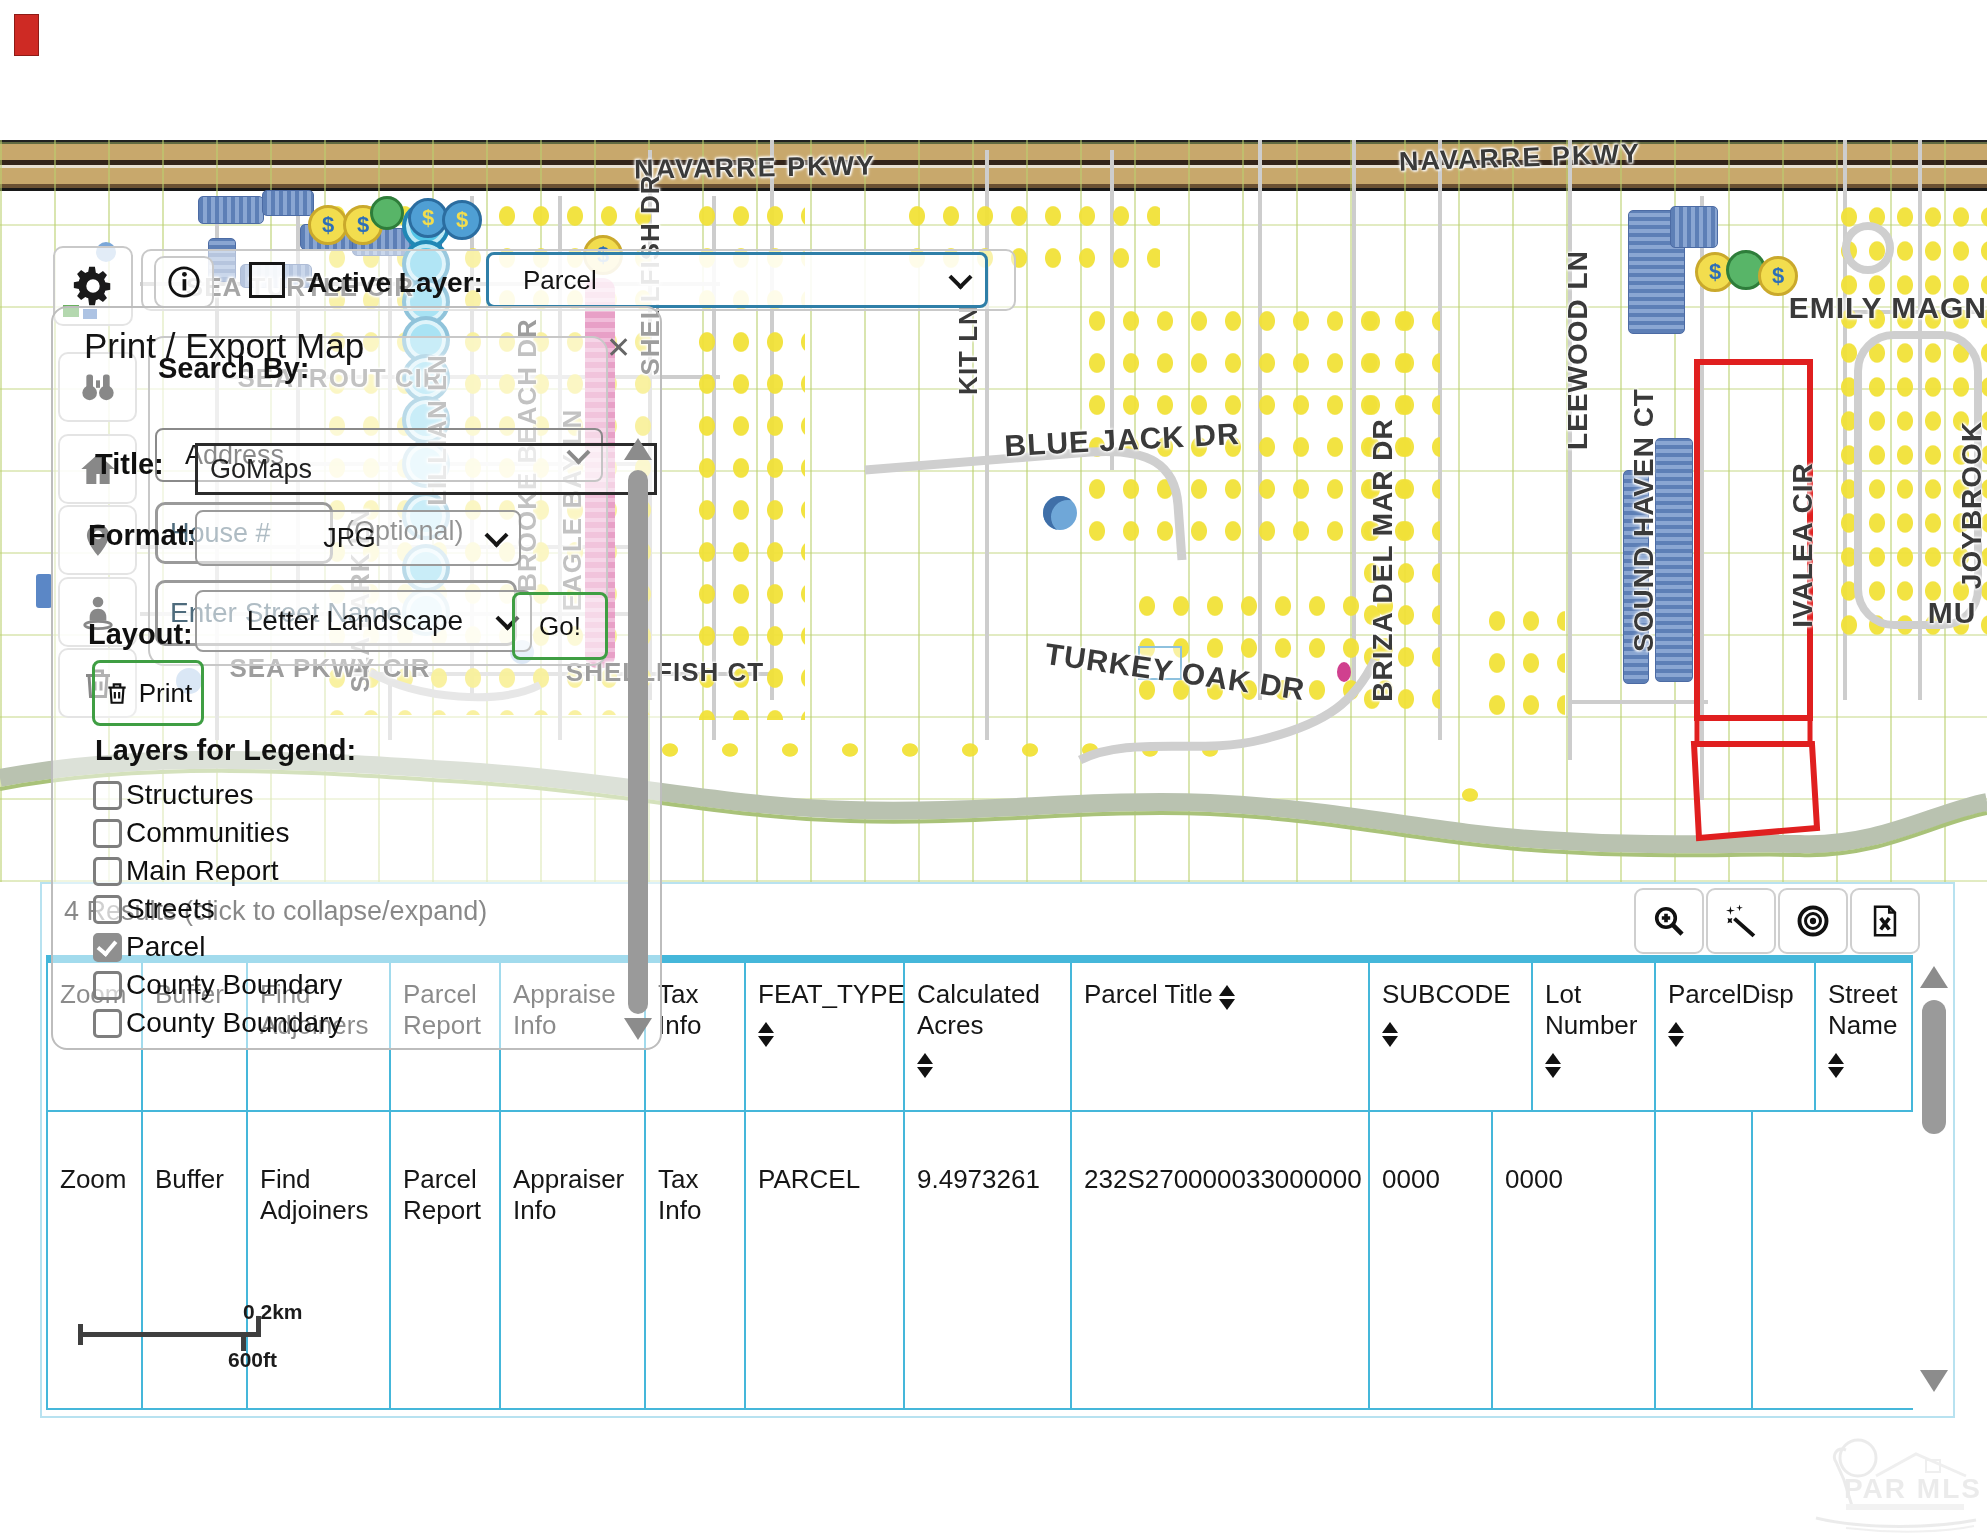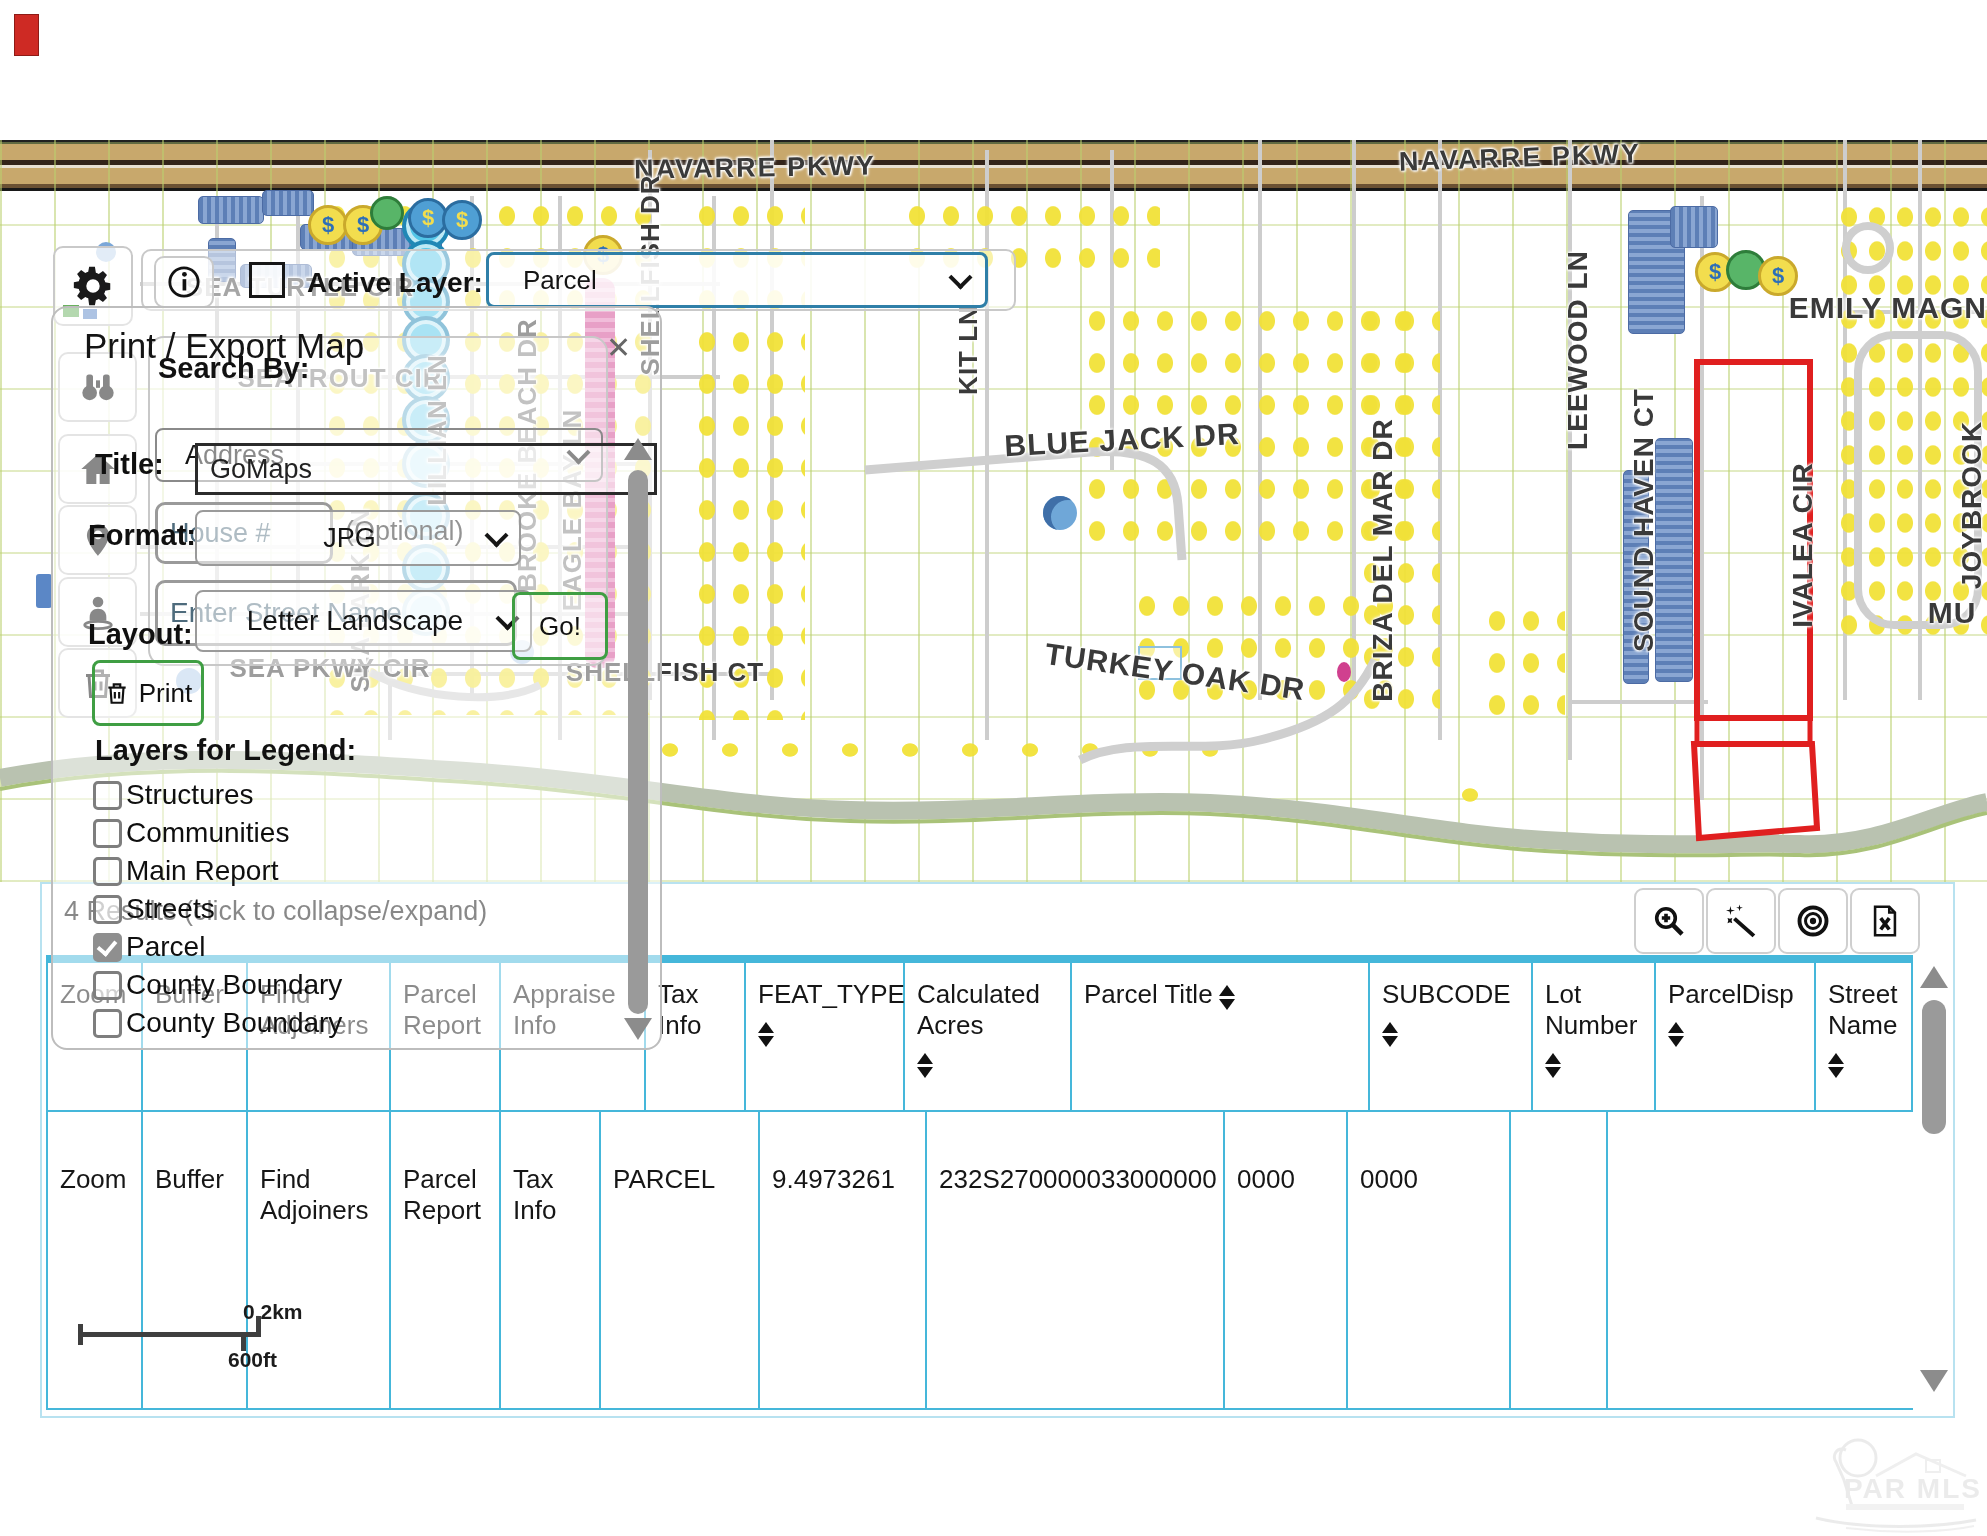--- a/index.html
+++ b/index.html
@@ -423,20 +423,21 @@
             <i class="s-up"></i>
             <i class="s-dn"></i>
           </span>
         </div>
     </div>
     <div class="tbodyr">
       <div class="bcell" style="width:97px;">Zoom</div>
       <div class="bcell" style="width:105px;">Buffer</div>
       <div class="bcell" style="width:143px;">Find Adjoiners</div>
       <div class="bcell" style="width:110px;">Parcel Report</div>
+      <div class="bcell" style="width:145px;">Appraiser Info</div>
       <div class="bcell" style="width:100px;">Tax Info</div>
       <div class="bcell" style="width:159px;">PARCEL</div>
       <div class="bcell" style="width:167px;">9.4973261</div>
       <div class="bcell" style="width:298px;">232S270000033000000</div>
       <div class="bcell" style="width:123px;">0000</div>
       <div class="bcell" style="width:163px;">0000</div>
       <div class="bcell" style="width:97px;"></div>
     </div>
   </div>
 

